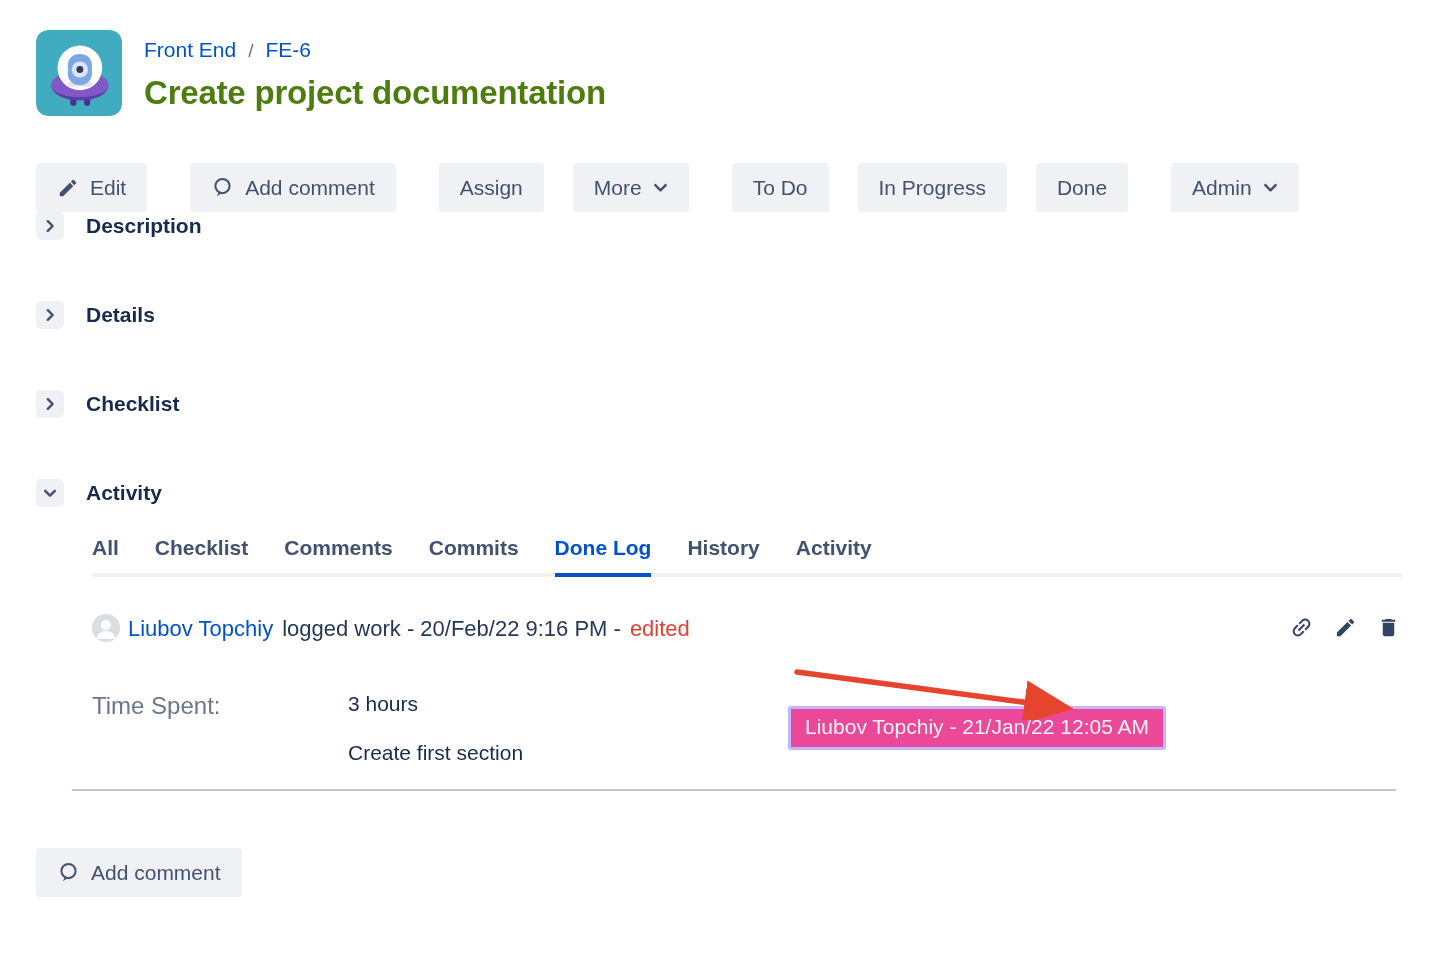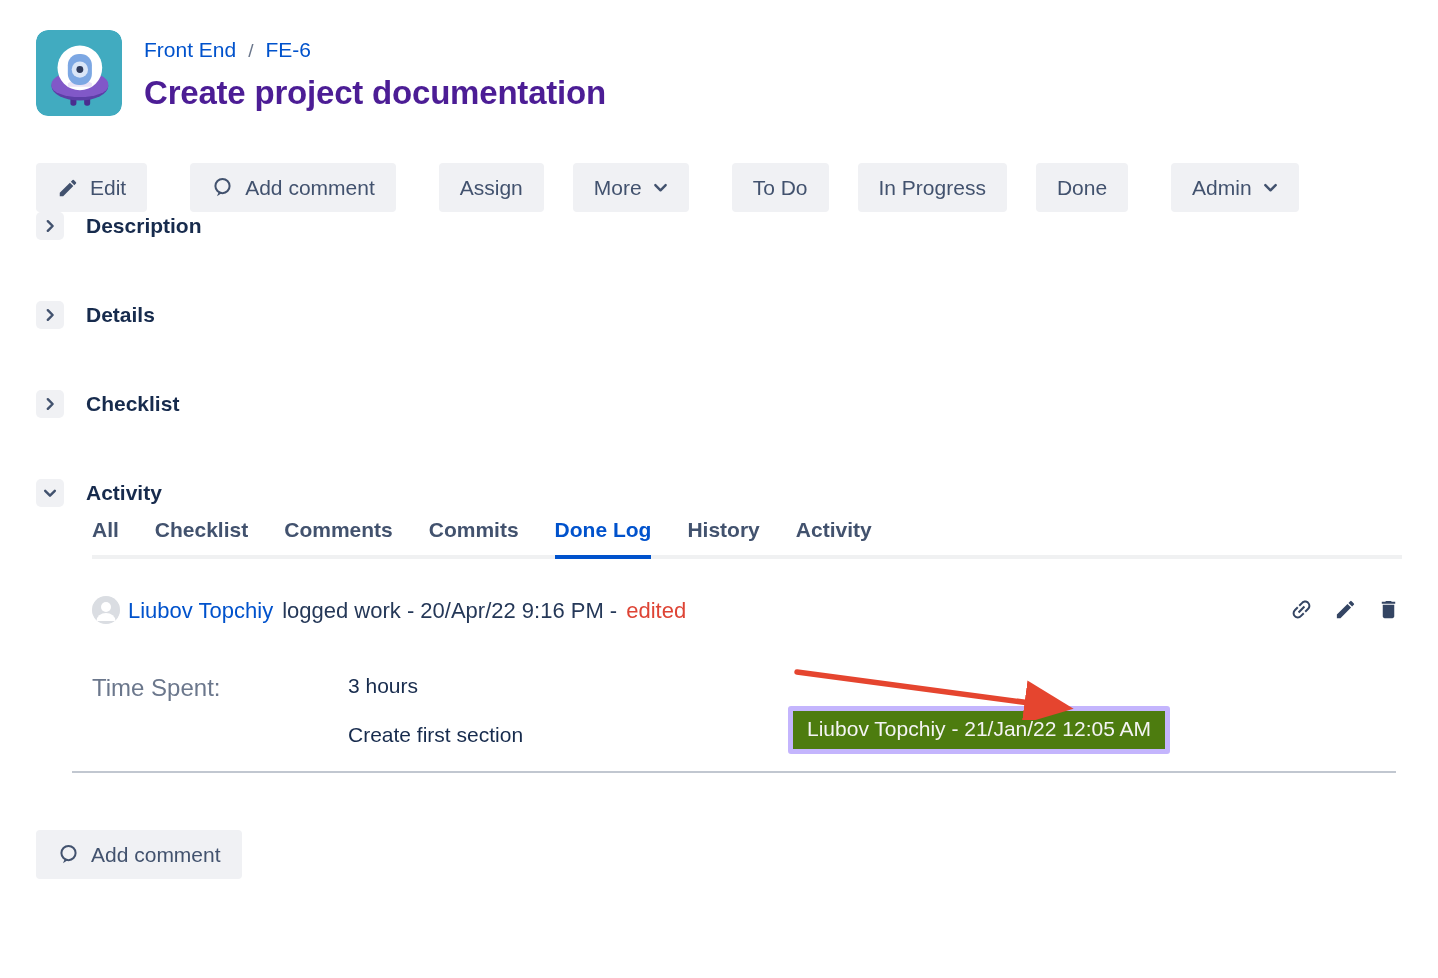--- a/index.html
+++ b/index.html
@@ -13,21 +13,21 @@
   }
   .page { position: relative; width: 1438px; height: 978px; padding: 30px 36px 0 36px; }
 
   
   .issue-header { display: flex; gap: 22px; align-items: center; }
   .project-avatar { width: 86px; height: 86px; border-radius: 12px; flex: 0 0 auto; cursor: pointer; }
   .header-text { padding-top: 4px; }
   .breadcrumb { font-size: 21px; display: flex; gap: 12px; align-items: baseline; }
   .breadcrumb a { color: #0052CC; text-decoration: none; cursor: pointer; }
   .breadcrumb .sep { color: #6B778C; font-size: 19px; }
-  .issue-title { font-size: 33px; font-weight: 700; letter-spacing: -0.2px; margin-top: 12px; color: #4c1d95; }
+  .issue-title { font-size: 33px; font-weight: 700; letter-spacing: -0.2px; margin-top: 12px; color: #4d7c0f; }
 
   
   .toolbar { display: flex; margin-top: 47px; align-items: center; gap: 25px; }
   .btn {
     height: 49px; padding: 0 21px;
     background: #F0F1F4; border: none; border-radius: 4px;
     font-family: "Liberation Sans", sans-serif;
     font-size: 21px; color: #42526E; font-weight: 400;
     display: inline-flex; align-items: center; gap: 11px;
     cursor: pointer; white-space: nowrap;
@@ -42,21 +42,21 @@
   .section-row + .section-row { margin-top: 61px; }
   .twisty {
     width: 28px; height: 28px; border-radius: 5px; border: none;
     background: #F0F1F4; display: inline-flex; align-items: center; justify-content: center;
     cursor: pointer; flex: 0 0 auto;
   }
   .section-title { font-size: 21px; font-weight: 700; color: #172B4D; }
 
   
   .activity-body { margin-left: 56px; }
-  .tabs { display: flex; gap: 36px; margin-top: 11px; border-bottom: 4px solid #F0F1F2; }
+  .tabs { display: flex; gap: 36px; margin-top: 29px; border-bottom: 4px solid #F0F1F2; }
   .tab {
     font-size: 21px; font-weight: 700; color: #42526E;
     padding-bottom: 13px; margin-bottom: -4px;
     border-bottom: 4px solid transparent;
     cursor: pointer; background: none; border-top: none; border-left: none; border-right: none;
     font-family: "Liberation Sans", sans-serif;
   }
   .tab.active { color: #0052CC; border-bottom-color: #0052CC; }
 
   
@@ -78,22 +78,22 @@
   .detail-label { width: 256px; font-size: 24px; color: #6B778C; flex: 0 0 auto; }
   .detail-value { font-size: 21px; color: #172B4D; }
 
   .worklog-divider { border: none; border-top: 2px solid #C1C7D0; margin: 24px 6px 0 36px; }
 
   .bottom-bar { margin-top: 57px; }
 
   
   .hover-tooltip {
     position: absolute; left: 788px; top: 706px;
-    background: #4d7c0f; color: #F4F4F4;
-    border: 5px solid #c4b5fd; border-radius: 3px;
+    background: #ec4899; color: #F4F4F4;
+    border: 3px solid #c4b5fd; border-radius: 3px;
     font-size: 21px; padding: 6px 14px 8px 14px;
     white-space: nowrap;
   }
   .arrow-overlay { position: absolute; left: 784px; top: 656px; pointer-events: none; }
 </style>
 </head>
 <body>
 
 <div class="page">
 
@@ -210,21 +210,21 @@
 
     <div class="worklog-head">
       <span class="user-avatar">
         <svg width="28" height="28" viewBox="0 0 28 28">
           <circle cx="14" cy="14" r="14" fill="#DADDE2"></circle>
           <circle cx="14" cy="11" r="5" fill="#FFFFFF"></circle>
           <path d="M4.5 25 a9.5 8 0 0 1 19 0 z" fill="#FFFFFF"></path>
         </svg>
       </span>
       <a class="author" href="#">Liubov Topchiy</a>
-      <span class="action">logged work - 20/Apr/22 9:16 PM -</span>
+      <span class="action">logged work - 20/Feb/22 9:16 PM -</span>
       <span class="edited">edited</span>
       <span class="worklog-actions">
         <button class="icon-btn">
           <svg width="25" height="25" viewBox="0 0 24 24" style="transform:rotate(-45deg)">
               <path fill="#344563" d="M3.9 12c0-1.71 1.39-3.1 3.1-3.1h4V7H7c-2.76 0-5 2.24-5 5s2.24 5 5 5h4v-1.9H7c-1.71 0-3.1-1.39-3.1-3.1zM8 13h8v-2H8v2zm9-6h-4v1.9h4c1.71 0 3.1 1.39 3.1 3.1s-1.39 3.1-3.1 3.1h-4V17h4c2.76 0 5-2.24 5-5s-2.24-5-5-5z"></path>
             </svg>
         </button>
         <button class="icon-btn">
           <svg width="23" height="23" viewBox="0 0 24 24">
               <path fill="#344563" d="M3 17.25V21h3.75L17.81 9.94l-3.75-3.75L3 17.25zM20.71 7.04a1 1 0 0 0 0-1.41l-2.34-2.34a1 1 0 0 0-1.41 0l-1.83 1.83 3.75 3.75 1.83-1.83z"></path>

